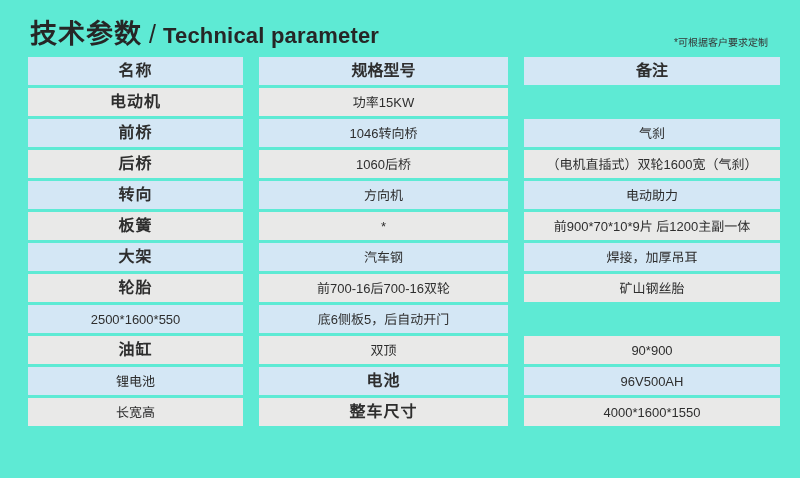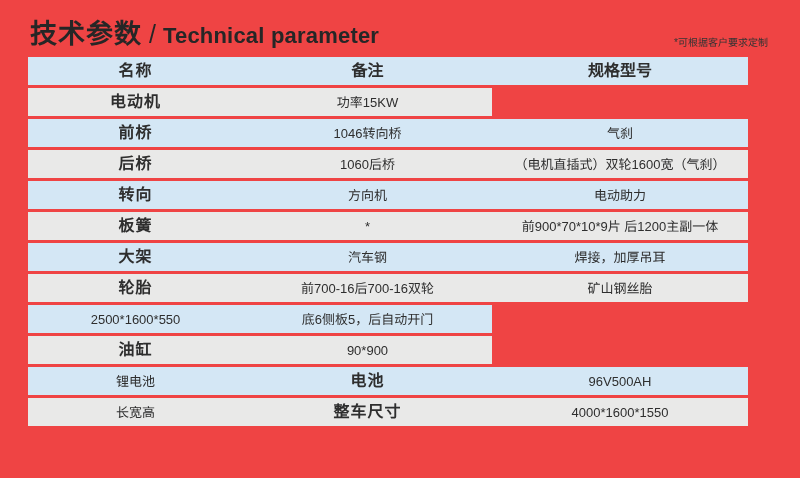--- a/index.html
+++ b/index.html
@@ -5,21 +5,21 @@
   html, body {
     margin: 0;
     padding: 0;
     background: #ffffff;
     font-family: "Liberation Sans", "DejaVu Sans", sans-serif;
   }
   .page {
     position: relative;
     width: 800px;
     height: 478px;
-    background: #ef4444;
+    background: #5eead4;
     overflow: hidden;
     color: #2e2e2e;
   }
   
   .header {
     position: relative;
     height: 57px;
   }
   .title {
     position: absolute;
@@ -58,21 +58,21 @@
     left: 28px;
     top: 57px;
     width: 740px;
     display: flex;
     flex-direction: column;
     row-gap: 3px;
   }
   .row {
     display: grid;
     grid-template-columns: 215px 249px 256px;
-    column-gap: 0;
+    column-gap: 16px;
     height: 28px;
   }
   .cell {
     display: flex;
     align-items: center;
     justify-content: center;
     font-size: 13px;
     line-height: 1;
     white-space: nowrap;
     overflow: hidden;
@@ -101,22 +101,22 @@
       <span class="title-sep">/</span>
       <span class="title-en">Technical parameter</span>
     </div>
     <div class="note">*可根据客户要求定制</div>
   </div>
 
   <div class="param-table">
 
     <div class="row header-row">
       <div class="cell c1 th">名称</div>
+      <div class="cell c2 th">规格型号</div>
       <div class="cell c3 th">备注</div>
-      <div class="cell c2 th">规格型号</div>
     </div>
 
     <div class="row">
       <div class="cell c1">电动机</div>
       <div class="cell c2">功率15KW</div>
     </div>
 
     <div class="row">
       <div class="cell c1">前桥</div>
       <div class="cell c2">1046转向桥</div>
@@ -153,20 +153,21 @@
       <div class="cell c3">矿山钢丝胎</div>
     </div>
 
     <div class="row">
       <div class="cell c2">2500*1600*550</div>
       <div class="cell c3">底6侧板5，后自动开门</div>
     </div>
 
     <div class="row">
       <div class="cell c1">油缸</div>
+      <div class="cell c2">双顶</div>
       <div class="cell c3">90*900</div>
     </div>
 
     <div class="row">
       <div class="cell c2">锂电池</div>
       <div class="cell c1">电池</div>
       <div class="cell c3">96V500AH</div>
     </div>
 
 

